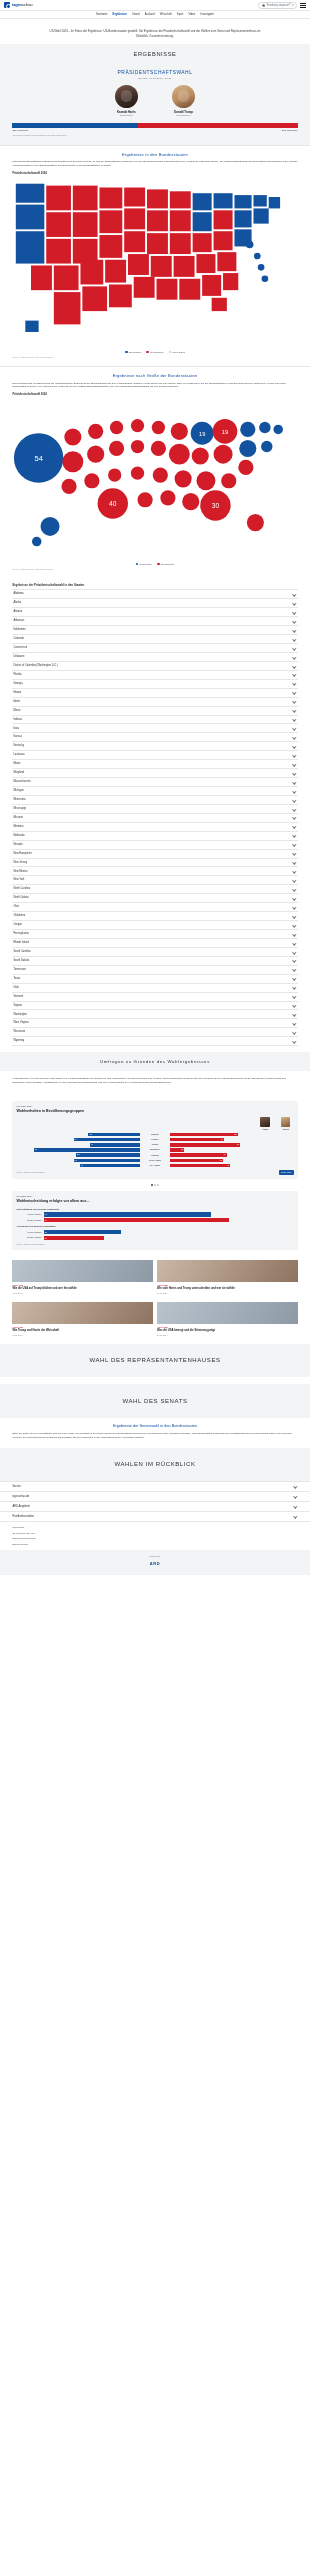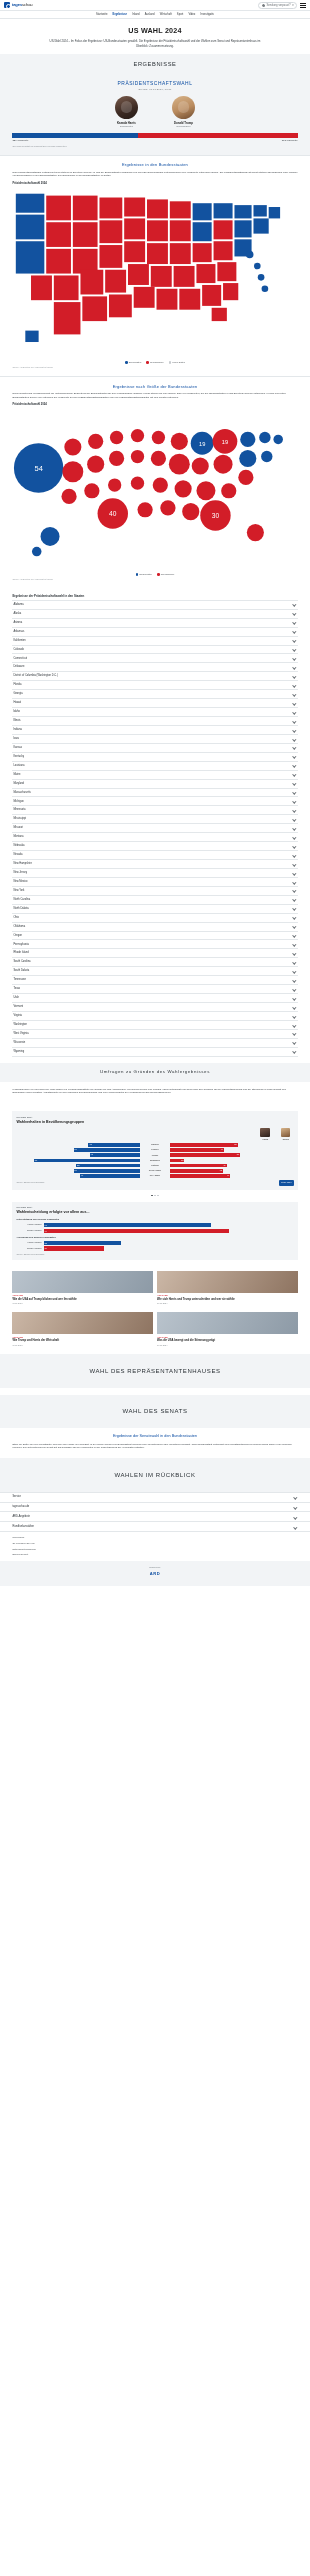--- a/index.html
+++ b/index.html
@@ -213,21 +213,20 @@
     <span class="active">Ergebnisse</span>
     <span>Inland</span>
     <span>Ausland</span>
     <span>Wirtschaft</span>
     <span>Sport</span>
     <span>Video</span>
     <span>Investigativ</span>
   </div>
 
   <div class="hero">
-    <h1>US WAHL 2024</h1>
     <div class="sub">US-Wahl 2024 – Im Fokus der Ergebnisse: US-Bundesstaaten gewählt. Die Ergebnisse der Präsidentschaftswahl und der Wahlen zum Senat und Repräsentantenhaus im Überblick: Zusammensetzung.</div>
   </div>
 
   <div class="section-band">
     <h2>ERGEBNISSE</h2>
   </div>
 
   <div class="pres-card">
     <h3>PRÄSIDENTSCHAFTSWAHL</h3>
     <div class="meta">STAND: 07.11.2024, 08:11</div>

